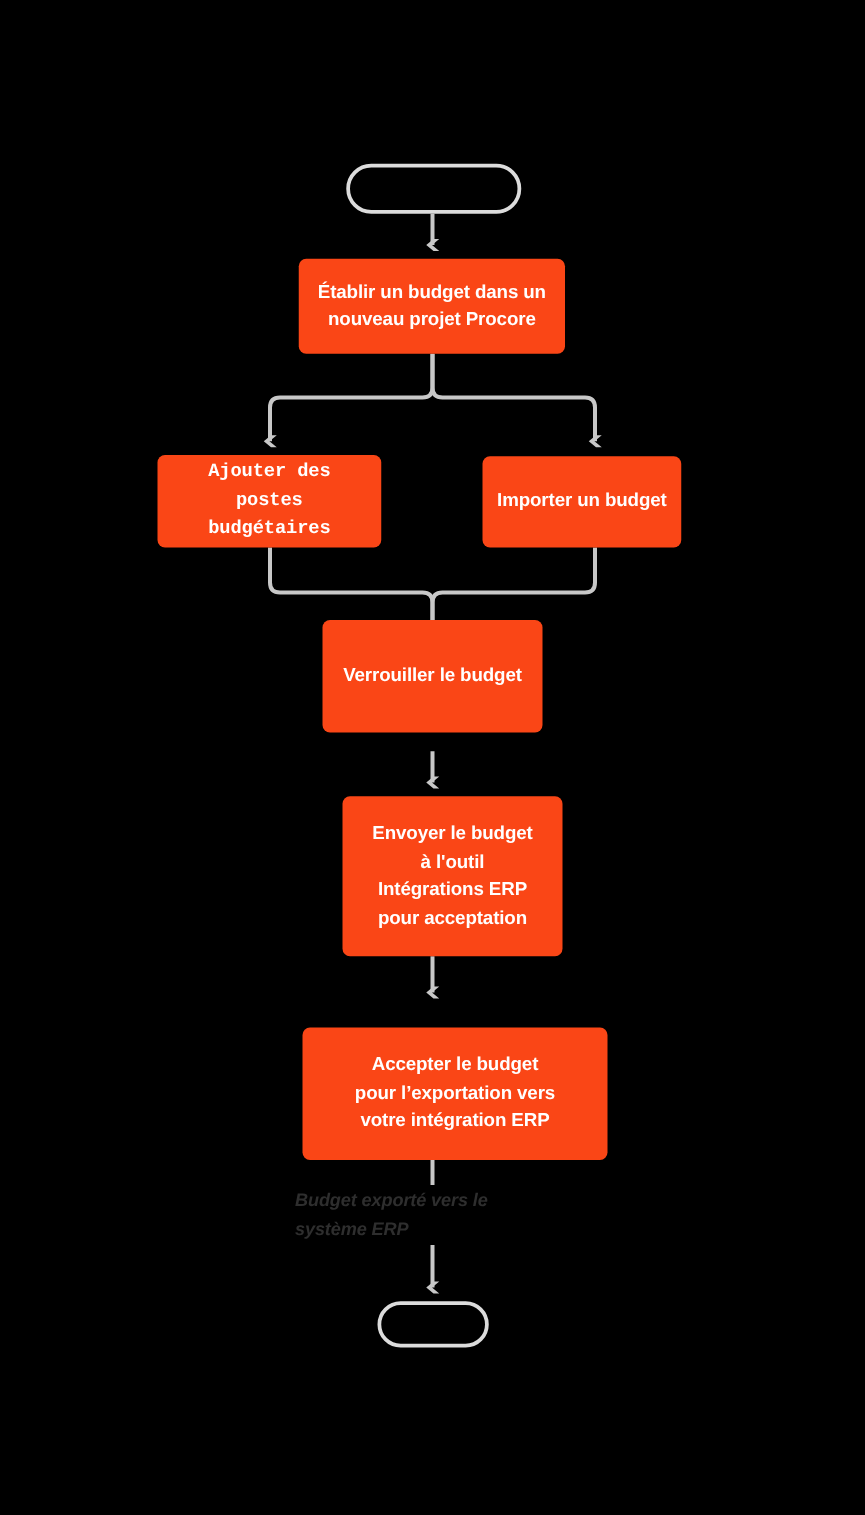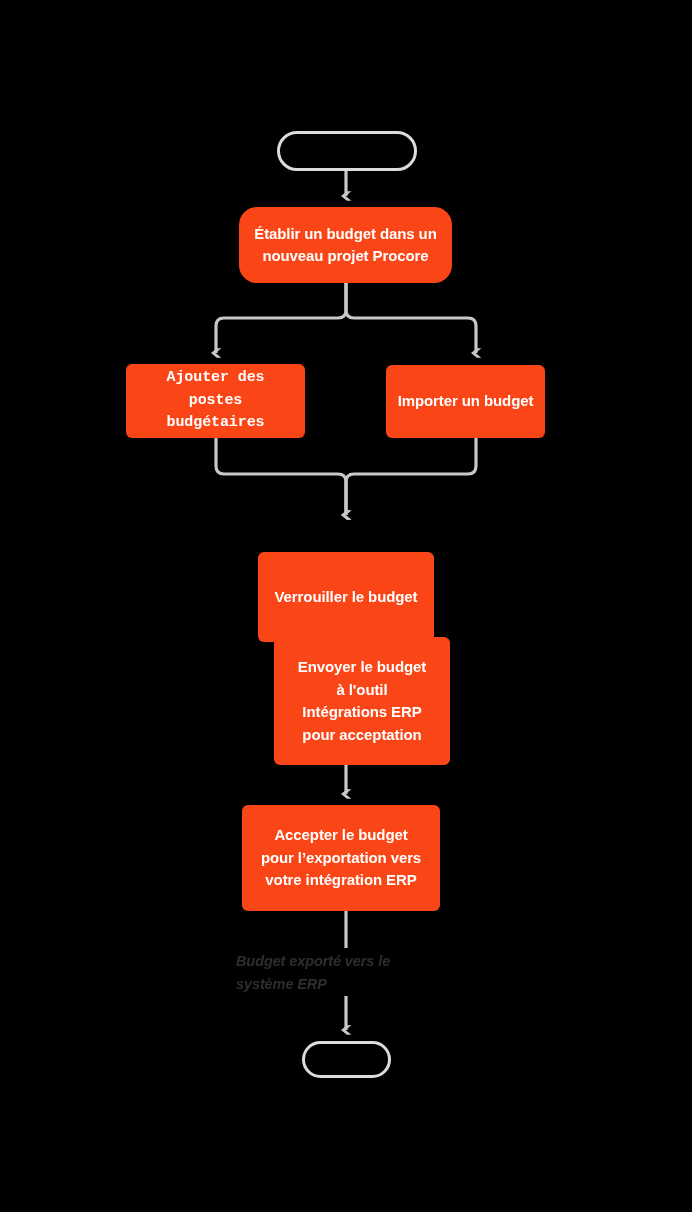--- a/index.html
+++ b/index.html
@@ -97,46 +97,46 @@
 
       <path d="M 346 911 L 346 948"></path>
       <path d="M 346 996 L 346 1030" marker-end="url(#arrowhead)"></path>
     </g>
   </svg>
 
   <div class="node terminal" style="left:277px; top:131px; width:140px; height:40px;">
     <span class="node-label"></span>
   </div>
 
-  <div class="node process" style="left:239px; top:207px; width:213px; height:76px;border-radius:18px;">
+  <div class="node process" style="left:239px; top:207px; width:213px; height:76px;">
     <span class="node-label">Établir un budget dans un
 nouveau projet Procore</span>
   </div>
 
   <div class="node process" style="left:126px; top:364px; width:179px; height:74px;font-family:Liberation Mono, monospace;">
     <span class="node-label">Ajouter des postes
 budgétaires</span>
   </div>
 
   <div class="node process" style="left:386px; top:365px; width:159px; height:73px;">
     <span class="node-label">Importer un budget</span>
   </div>
 
-  <div class="node process" style="left:258px; top:552px; width:176px; height:90px;">
+  <div class="node process" style="left:258px; top:496px; width:176px; height:90px;">
     <span class="node-label">Verrouiller le budget</span>
   </div>
 
   <div class="node process" style="left:274px; top:637px; width:176px; height:128px;">
     <span class="node-label">Envoyer le budget
 à l'outil
 Intégrations ERP
 pour acceptation</span>
   </div>
 
-  <div class="node process" style="left:242px; top:805px; width:198px; height:106px;">
+  <div class="node process" style="left:242px; top:822px; width:244px; height:106px;">
     <span class="node-label">Accepter le budget
 pour l’exportation vers
 votre intégration ERP</span>
   </div>
 
   <div class="edge-label" style="left:236px; top:950px; width:220px;">Budget exporté vers le
 système ERP</div>
 
   <div class="node terminal" style="left:302px; top:1041px; width:89px; height:37px;">
     <span class="node-label"></span>

